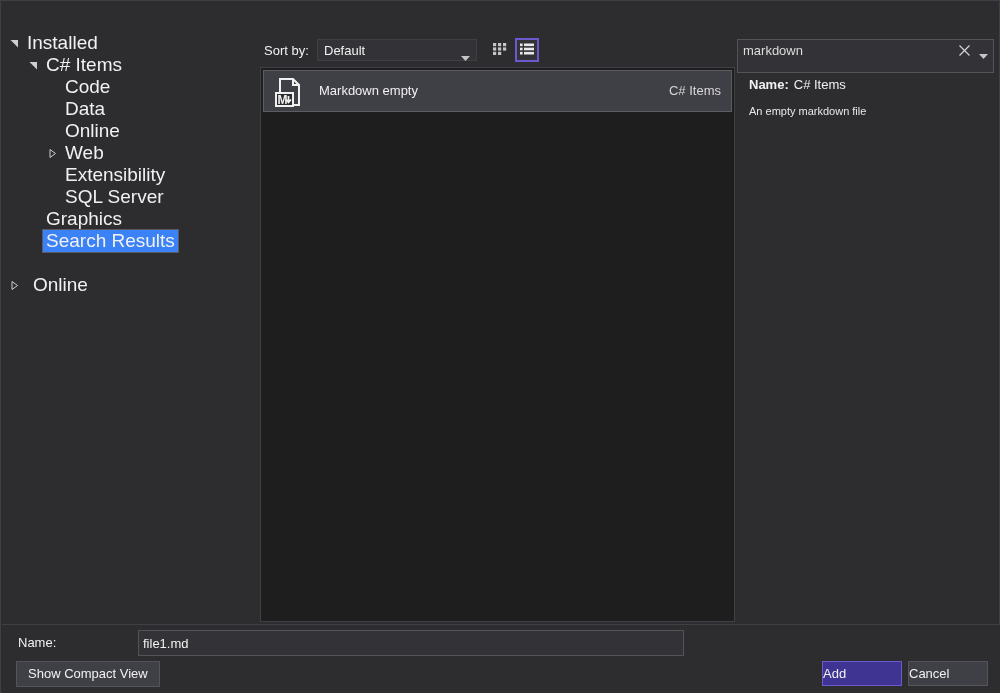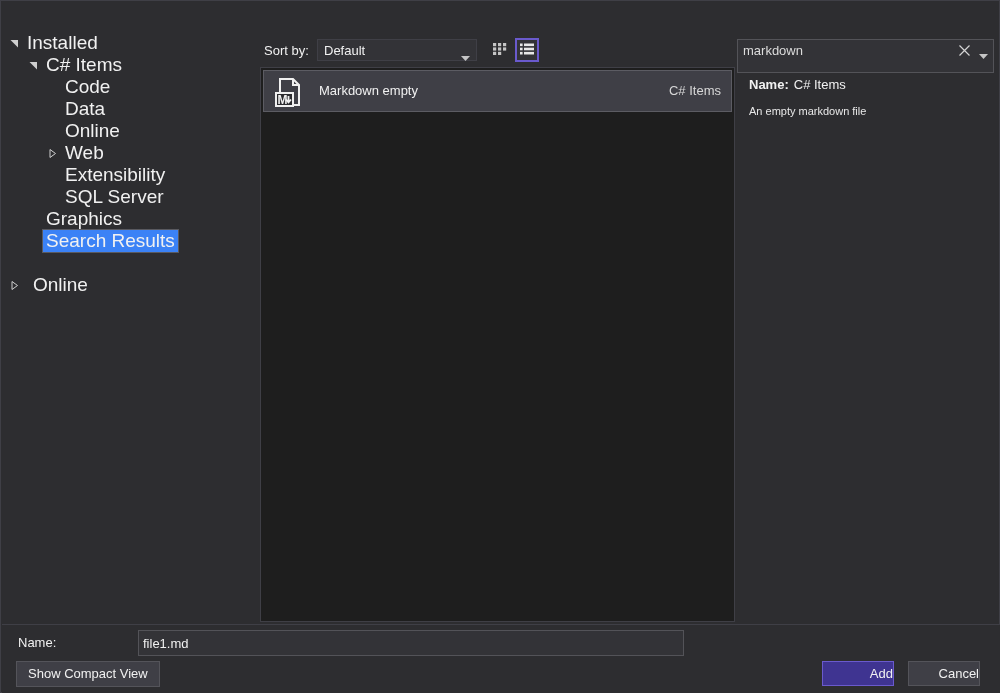--- a/index.html
+++ b/index.html
@@ -317,27 +317,27 @@
     box-sizing: border-box;
     color: #f1f1f1;
     font-family: "Liberation Sans", sans-serif;
     font-size: 13px;
     line-height: 23px;
     cursor: pointer;
   }
   .dialog-button {
     position: absolute;
     top: 36px;
-    width: 72px;
+    width: 80px;
     height: 25px;
     box-sizing: border-box;
     font-family: "Liberation Sans", sans-serif;
     font-size: 13px;
     color: #f1f1f1;
-    text-align: right;
+    text-align: left;
     line-height: 23px;
     cursor: pointer;
   }
   #add-button {
     left: 820px;
     background: #3f3491;
     border: 1px solid #6a5acd;
   }
   #cancel-button {
     left: 906px;

